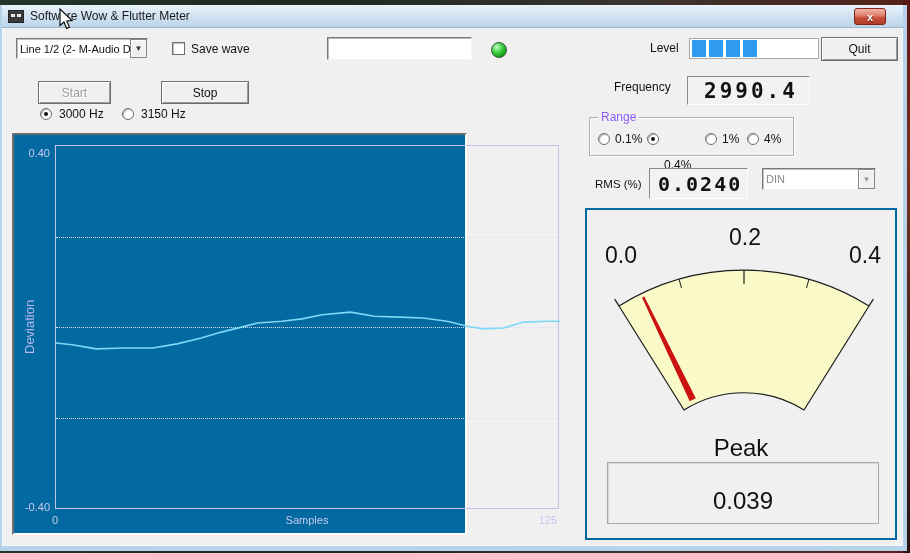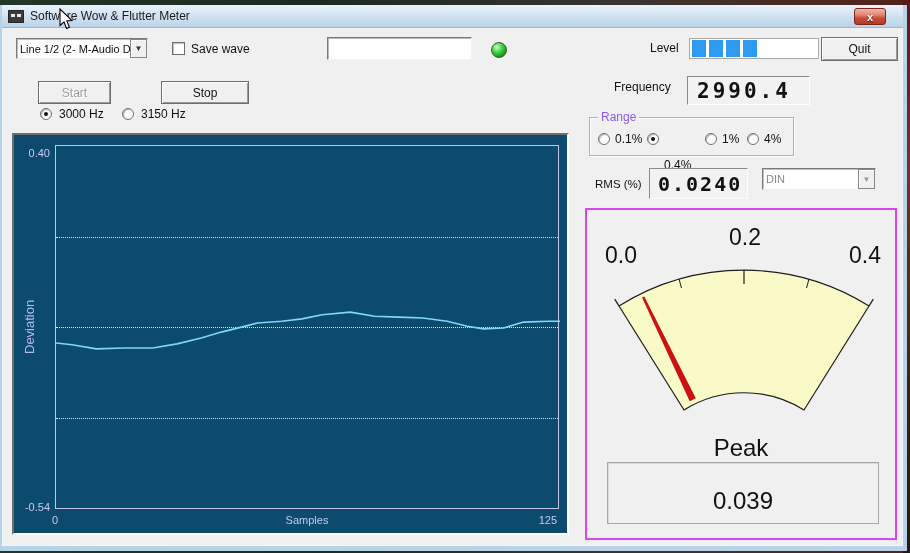--- a/index.html
+++ b/index.html
@@ -48,32 +48,32 @@
     background:#fff; border:1px solid #a9a9a9; display:flex; align-items:center; padding-left:2px; gap:3px; }
   #level-bar .seg { width:14px; height:17px; background:#2e9bf0; }
   
   #led { position:absolute; left:489px; top:37px; width:16px; height:16px; border-radius:50%;
     background:radial-gradient(circle at 35% 30%, #c0ffc0, #44d044 40%, #18a018 70%, #0a5f0a);
     border:1px solid #3a5a3a; }
   
   .groupbox { position:absolute; border:1px solid #b0b0b0; box-shadow:1px 1px 0 #fff, inset 1px 1px 0 #fff; }
   .groupbox .legend { position:absolute; top:-8px; left:8px; background:#f0f0f0; padding:0 3px; font-size:12px; color:#8b5cf6; }
   
-  #chart-panel { position:absolute; left:10px; top:128px; width:557px; height:402px;
-    background:#0c4a6e; border:2px solid; border-color:#6f6f6f #ffffff #ffffff #6f6f6f;text-decoration:underline; }
+  #chart-panel { position:absolute; left:10px; top:128px; width:455px; height:402px;
+    background:#0369a1; border:2px solid; border-color:#6f6f6f #ffffff #ffffff #6f6f6f;text-decoration:underline; }
   #plot-frame { position:absolute; left:41px; top:10px; width:504px; height:364px; border:1px solid #c4c4ea; }
   .gridline { position:absolute; left:0; right:0; height:0; border-top:1px dotted #dcdcf6; }
   #plot-frame svg { position:absolute; left:0; top:0; }
   .axis-lab { position:absolute; color:#c8c8f0; font-size:11px; }
   #ylab-dev { position:absolute; left:2px; top:10px; height:364px; width:26px;
     display:flex; align-items:center; justify-content:center; writing-mode:vertical-rl;
     transform:rotate(180deg); color:#b8b8ee; font-size:13px; }
   
   #meter-panel { position:absolute; left:583px; top:203px; width:312px; height:332px;
-    background:#f0f0f0; border:2px solid #d946ef; }
+    background:#f0f0f0; border:2px solid #0369a1; }
   .scale-lab { position:absolute; font-size:23px; color:#111; }
   #peak-label { position:absolute; left:0; top:224px; width:100%; text-align:center; font-size:24px; color:#111; }
   #peak-box { position:absolute; left:20px; top:252px; width:272px; height:62px;
     background:#f0f0f0; border:1px solid #a8a8a8; box-shadow:inset 1px 1px 0 #d8d8d8;
     display:flex; align-items:flex-end; justify-content:center; }
   #peak-value { font-size:24px; color:#111; padding-bottom:8px; }
   #cursor { position:absolute; left:56px; top:3px; z-index:99; pointer-events:none; }
 </style>
 </head>
 <body>
@@ -111,21 +111,21 @@
   </div>
   <div class="btn" style="left:819px; top:32px; width:77px; height:24px;">Quit</div>
 
   <div class="btn disabled" style="left:36px; top:76px; width:73px; height:23px;">Start</div>
   <div class="btn" style="left:118px; top:76px; width:88px; height:23px;margin-left:41px;">Stop</div>
   <div class="radio checked" style="left:38px; top:103px;"></div>
   <span class="label" style="left:57px; top:102px;">3000 Hz</span>
   <div class="radio" style="left:120px; top:103px;"></div>
   <span class="label" style="left:139px; top:102px;">3150 Hz</span>
   <span class="label" style="left:612px; top:75px;">Frequency</span>
-  <div class="display" style="left:685px; top:71px; width:123px; height:29px; font-size:21px; letter-spacing:3px; padding-left:9px;">2990.4</div>
+  <div class="display" style="left:685px; top:71px; width:123px; height:29px; font-size:21px; letter-spacing:3px; padding-left:16px;">2990.4</div>
 
   <div class="groupbox" style="left:587px; top:112px; width:205px; height:39px;">
     <span class="legend">Range</span>
     <div class="radio" style="left:8px; top:15px;"></div>
     <span class="label" style="left:25px; top:14px;">0.1%</span>
     <div class="radio checked" style="left:57px; top:15px;"></div>
     <span class="label" style="left:74px; top:14px;margin-top:26px;">0.4%</span>
     <div class="radio" style="left:115px; top:15px;"></div>
     <span class="label" style="left:132px; top:14px;">1%</span>
     <div class="radio" style="left:157px; top:15px;"></div>
@@ -134,21 +134,21 @@
 
   <span class="label" style="left:593px; top:173px; font-size:11.5px;">RMS (%)</span>
   <div class="display" style="left:647px; top:163px; width:99px; height:31px; font-size:20px; letter-spacing:2px; padding-left:8px;">0.0240</div>
   <div class="combo disabled" style="left:760px; top:163px; width:114px; height:22px;">
     <span class="txt">DIN</span>
     <span class="arrow-btn">▼</span>
   </div>
 
   <div id="chart-panel">
     <div class="axis-lab" style="left:0; top:12px; width:36px; text-align:right;">0.40</div>
-    <div class="axis-lab" style="left:0; top:366px; width:36px; text-align:right;">-0.54</div>
+    <div class="axis-lab" style="left:0; top:366px; width:36px; text-align:right;">-0.40</div>
     <div id="ylab-dev">Deviation</div>
     <div id="plot-frame">
       <div class="gridline" style="top:25%;"></div>
       <div class="gridline" style="top:50%;"></div>
       <div class="gridline" style="top:75%;"></div>
       <svg width="504" height="364" viewBox="0 0 504 364">
         <polyline points="0.0,197.0 16.1,198.8 40.3,202.9 68.5,202.0 96.8,202.0 121.0,197.9 145.2,192.0 165.3,186.1 185.5,181.1 201.6,177.0 225.8,175.2 246.0,172.9 266.1,168.8 294.3,166.1 318.5,170.2 342.7,171.1 366.9,172.0 391.1,175.2 411.3,180.2 427.4,182.9 447.6,182.0 467.7,176.1 491.9,175.2 504.0,175.2" fill="none" stroke="#7fd8f5" stroke-width="1.6" stroke-linejoin="round"></polyline>
       </svg>
     </div>
     <div class="axis-lab" style="left:38px; top:379px;">0</div>

